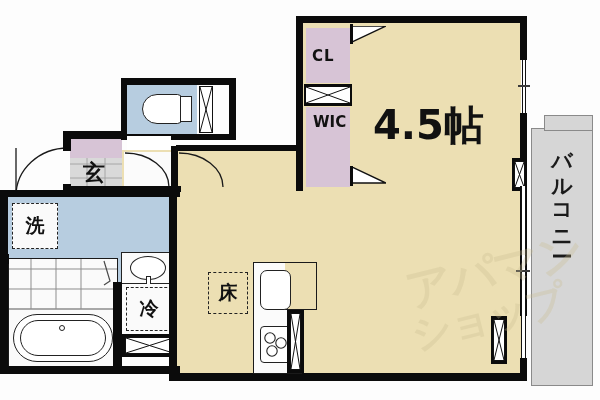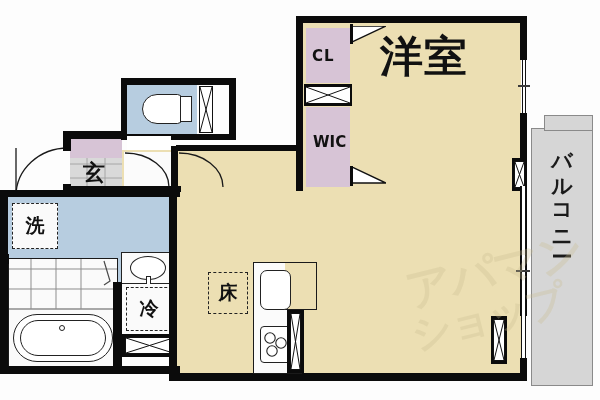--- a/index.html
+++ b/index.html
@@ -73,23 +73,23 @@
 
   <div class="abs wall" style="left:304px;top:84px;width:48px;height:22px;"></div>
   <div class="abs" style="left:306px;top:87px;width:44px;height:16px;background:#fff;">
     <svg width="44" height="16" viewBox="0 0 44 16">
         <line x1="0" y1="0" x2="44" y2="16" stroke="#111" stroke-width="1"></line>
         <line x1="44" y1="0" x2="0" y2="16" stroke="#111" stroke-width="1"></line>
       </svg>
   </div>
 
   <div class="abs fl-closet" style="left:306px;top:107px;width:44px;height:80px;"></div>
-  <div class="lbl" style="left:313px;top:132px;font-size:15px;font-weight:600;line-height:20px;width:30px;white-space:normal;text-align:center;">WIC</div>
-
-  <div class="lbl lbl-big" style="left:380px;top:28px;">洋室</div>
+  <div class="lbl" style="left:313px;top:112px;font-size:15px;font-weight:600;line-height:20px;width:30px;white-space:normal;text-align:center;">WIC</div>
+
+  <div class="lbl lbl-num" style="left:373px;top:98px;">4.5帖</div>
 
   <div class="abs" style="left:352px;top:26px;width:34px;height:17px;">
     <svg width="34" height="17" viewBox="0 0 34 17">
       <polygon points="0,0 34,0 0,16" fill="#fff" stroke="#111" stroke-width="1.4"></polygon>
     </svg>
   </div>
   <div class="abs" style="left:352px;top:167px;width:34px;height:17px;">
       <svg width="34" height="17" viewBox="0 0 34 17">
       <polygon points="0,16 34,16 0,0" fill="#fff" stroke="#111" stroke-width="1.4"></polygon>
     </svg>

